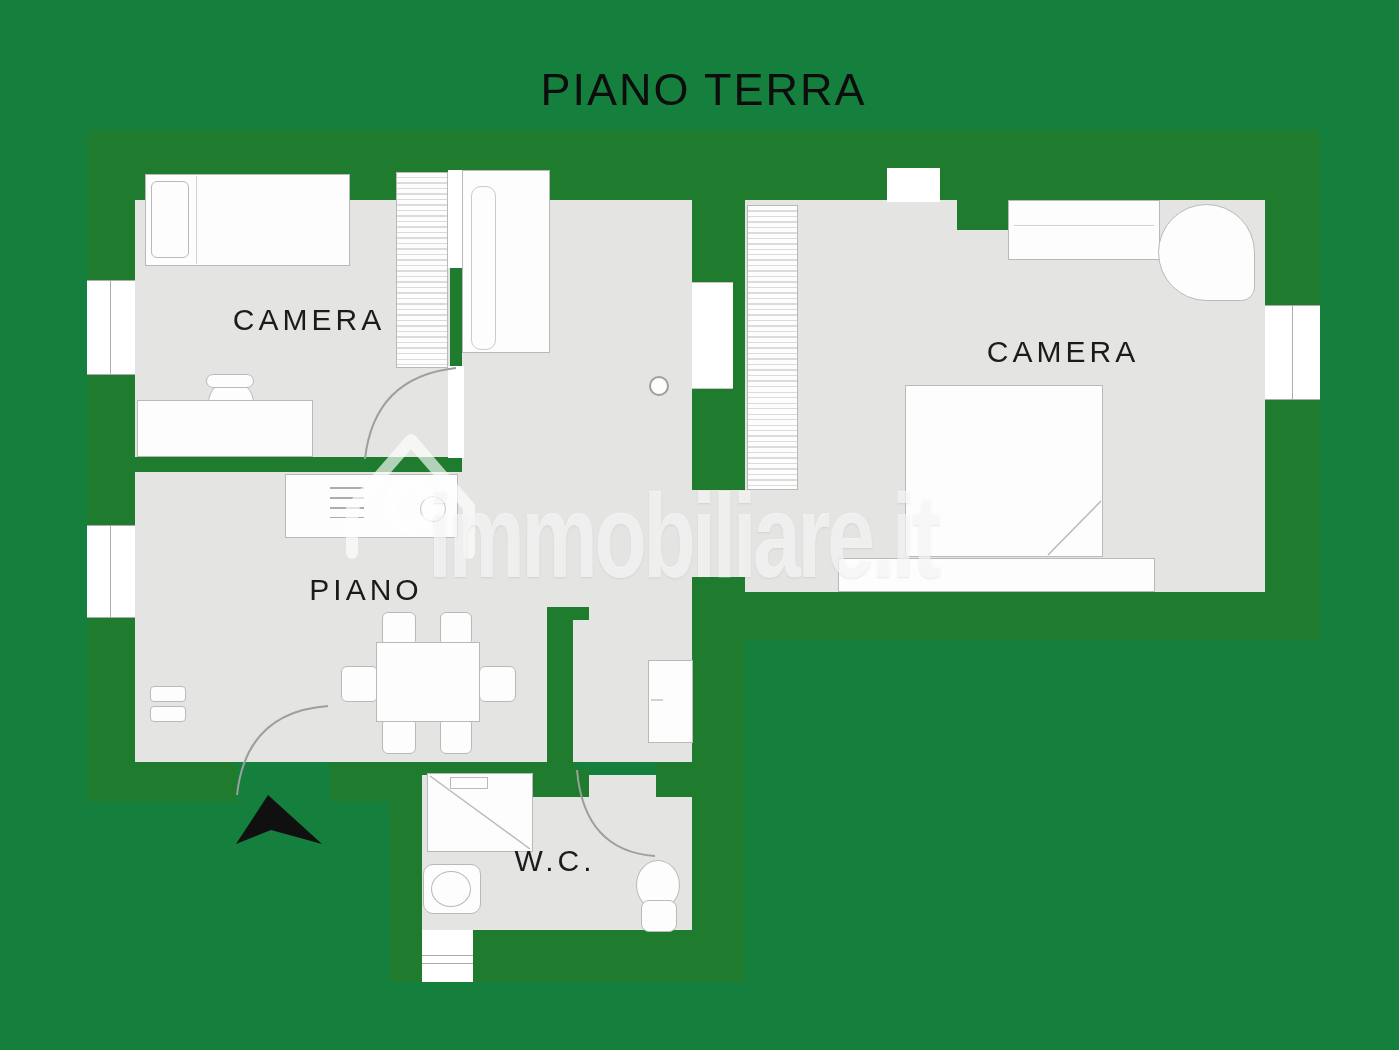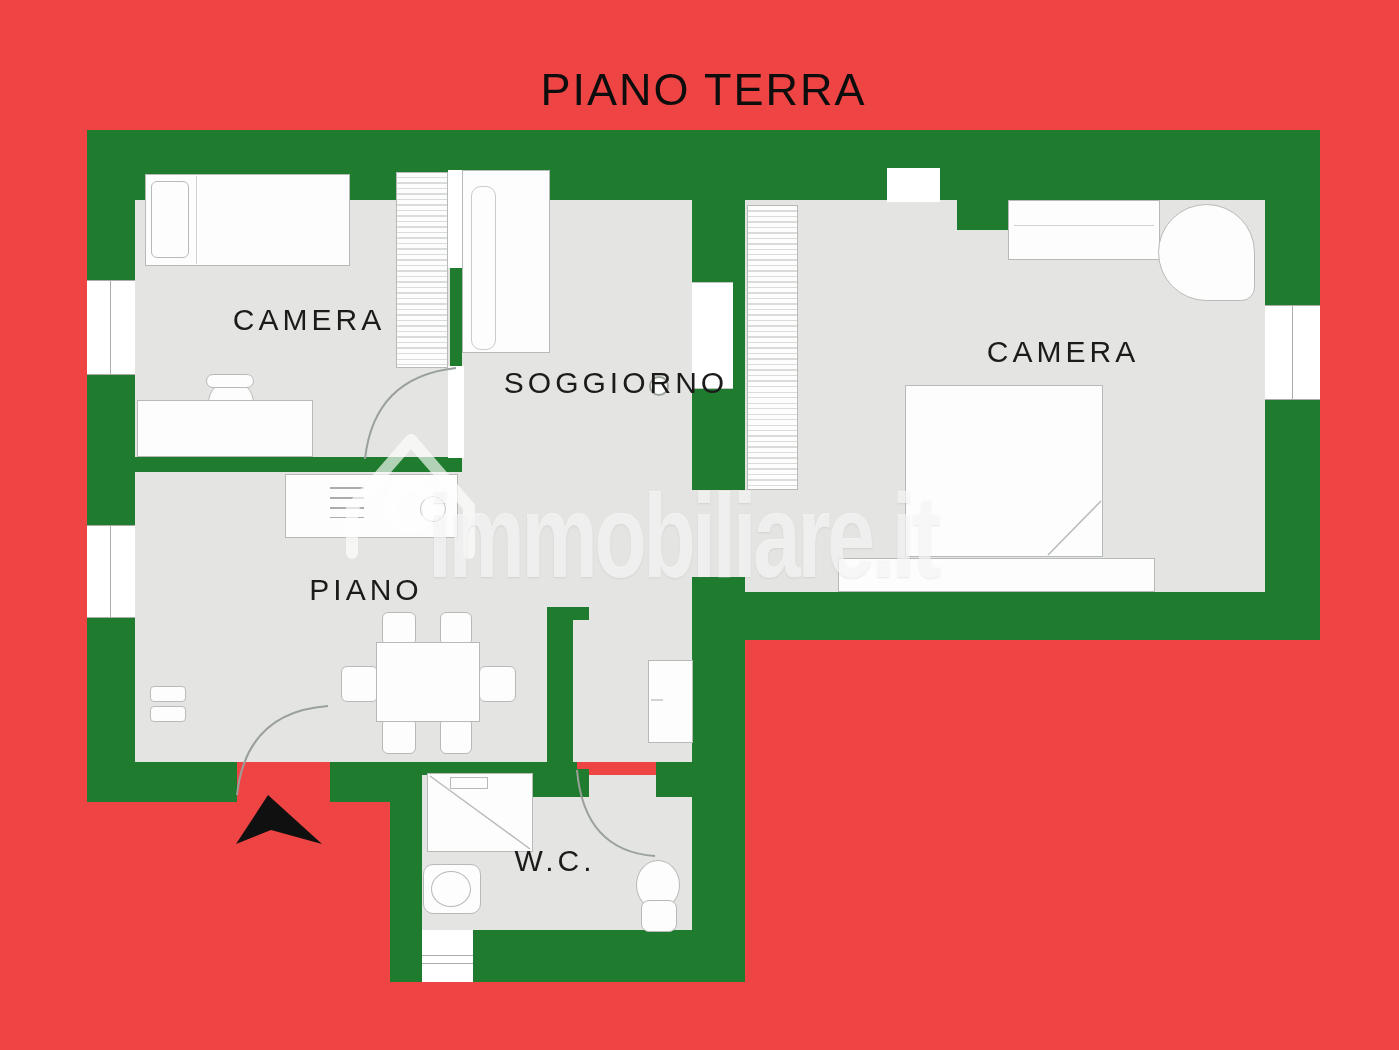--- a/index.html
+++ b/index.html
@@ -1,16 +1,16 @@
 <!DOCTYPE html>
 <html><head>
 <meta charset="utf-8">
 <style>
   html,body{margin:0;padding:0;background:#fff;}
-  #stage{position:relative;width:1399px;height:1050px;background:#ef4444;overflow:hidden;
+  #stage{position:relative;width:1399px;height:1050px;background:#15803d;overflow:hidden;
          font-family:"Liberation Sans", sans-serif;}
   .abs{position:absolute;}
   .floor{background:#e4e5e2;z-index:1;}
   .wall{background:#1f7b2d;z-index:2;}
   .whitecut{background:#ffffff;z-index:3;}
   .window{background:#ffffff;z-index:3;}
   .winline{background:#a8ada8;position:absolute;}
   .furn{background:#fcfdfc;border:1px solid #b7bbb7;z-index:4;box-sizing:border-box;}
   .squiggle{background:#fcfdfc repeating-linear-gradient(180deg, rgba(0,0,0,0) 0 4px, #d9dcd8 4px 5.5px);}
   .innerline{background:#d0d3d0;position:absolute;z-index:5;}
@@ -134,20 +134,19 @@
     <line x1="1048" y1="555" x2="1101" y2="501" stroke="#b7bbb7" stroke-width="1.5"></line>
     <circle cx="659" cy="386" r="9" fill="#fcfdfc" stroke="#9aa09a" stroke-width="2"></circle>
     <polygon points="268,795 322,844 271,830 236,844" fill="#101010"></polygon>
     <g stroke="rgba(255,255,255,0.66)" stroke-width="12" fill="none" stroke-linejoin="round" stroke-linecap="round">
       <path d="M 352 553 L 352 508 L 411 440 L 469 507 L 469 553"></path>
       <circle cx="411" cy="506" r="21"></circle>
     </g>
   </svg>
 
   <div class="room-label" style="left:309px;top:320px">CAMERA</div>
-  <div class="room-label" style="left:616px;top:383px">SOGGIORNO</div>
   <div class="room-label" style="left:366px;top:590px">PIANO</div>
   <div class="room-label" style="left:1063px;top:352px">CAMERA</div>
   <div class="room-label" style="left:555px;top:861px">W.C.</div>
 
   <div class="watermark">immobiliare.it</div>
 
 </div>
 
 </body></html>

